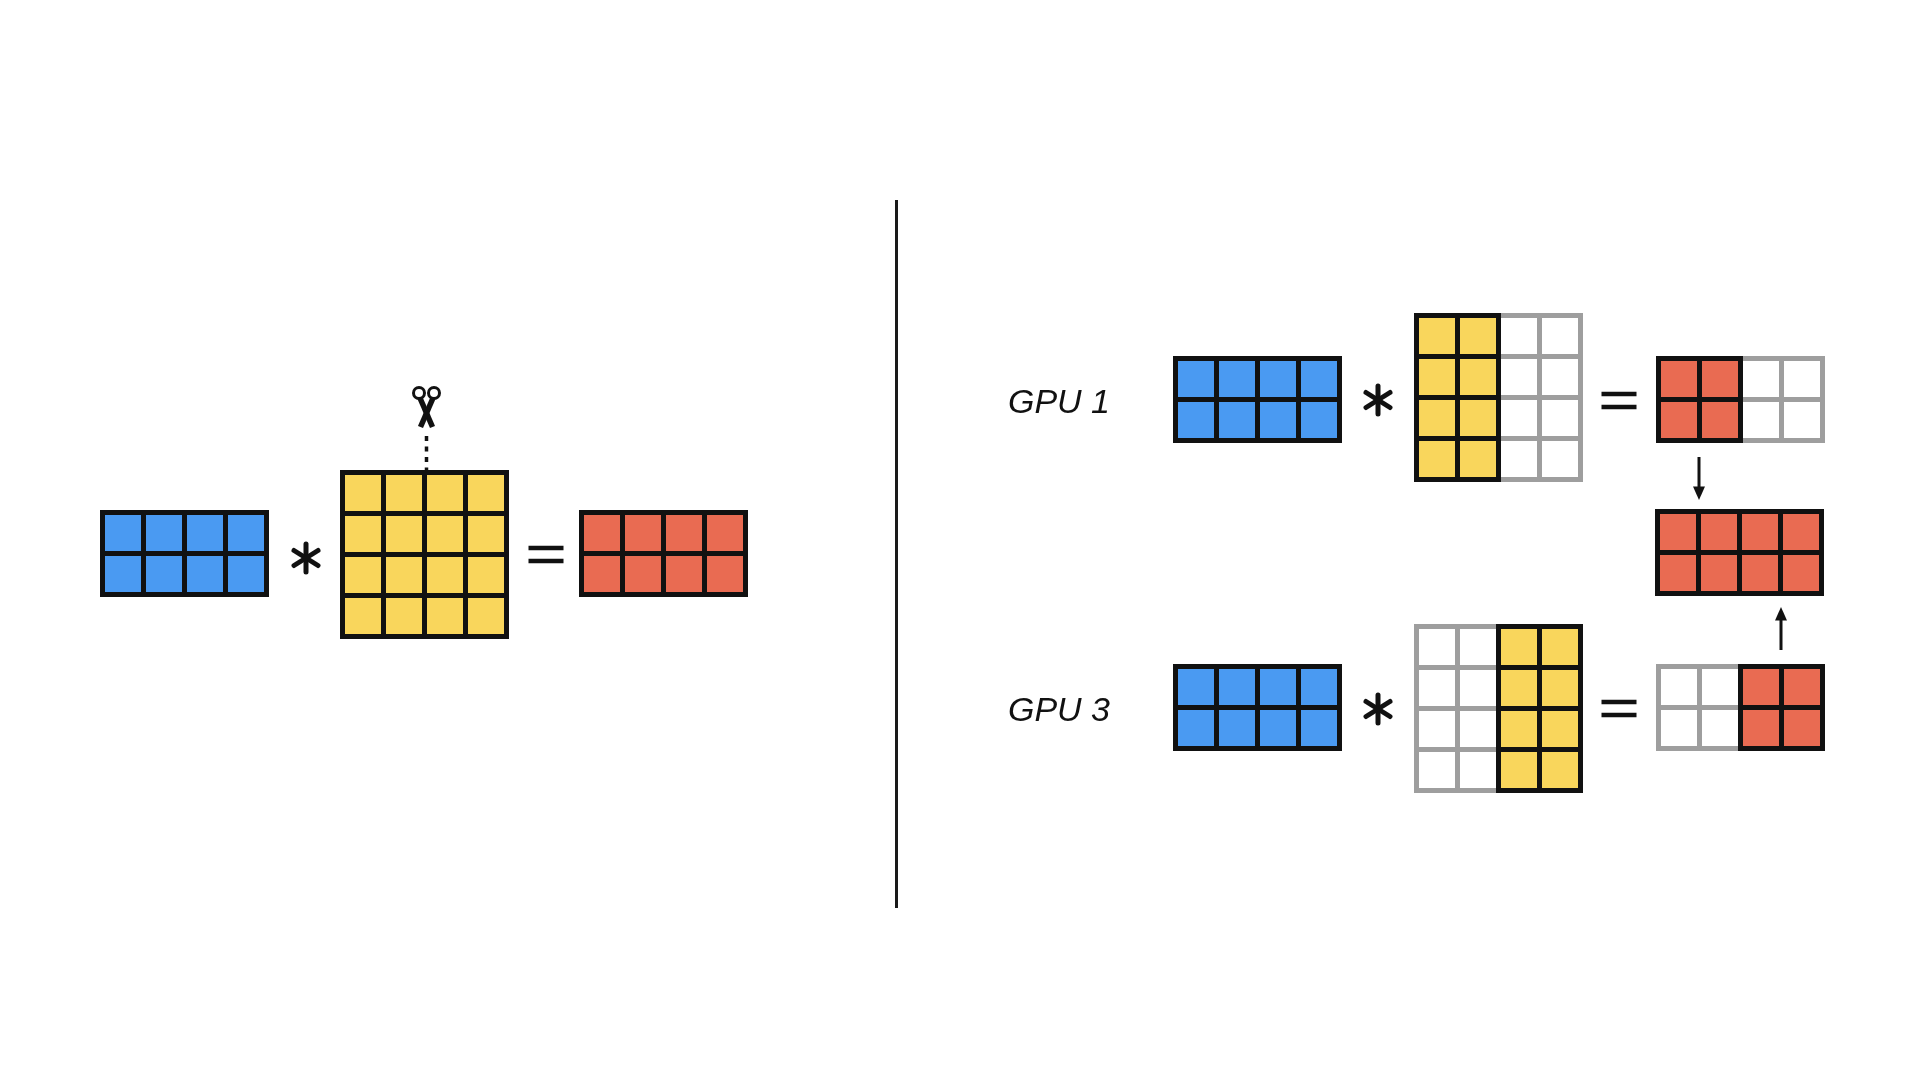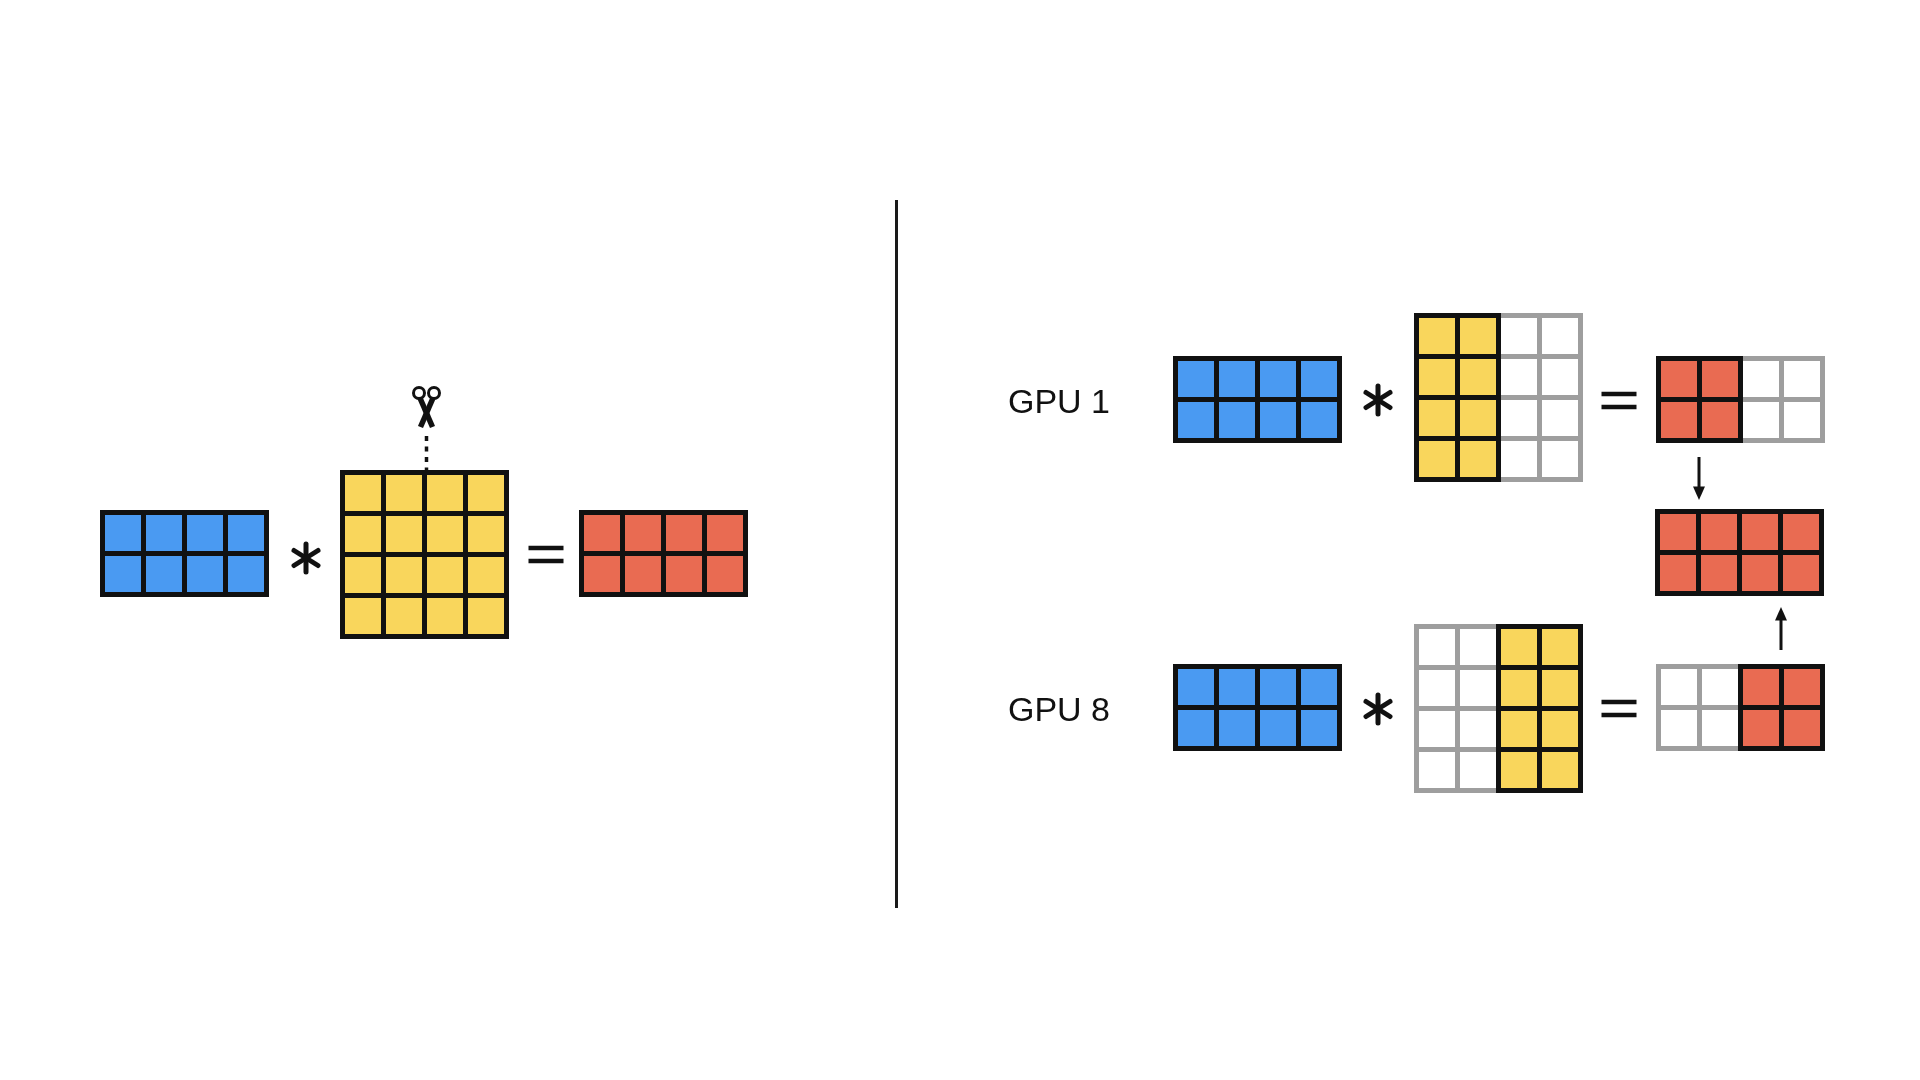--- a/index.html
+++ b/index.html
@@ -98,21 +98,21 @@
           <rect x="84.5" y="2.5" width="41" height="41" fill="#E96B52" stroke="#111111" stroke-width="5"></rect>
           <rect x="84.5" y="43.5" width="41" height="41" fill="#E96B52" stroke="#111111" stroke-width="5"></rect>
           <rect x="125.5" y="2.5" width="41" height="41" fill="#E96B52" stroke="#111111" stroke-width="5"></rect>
           <rect x="125.5" y="43.5" width="41" height="41" fill="#E96B52" stroke="#111111" stroke-width="5"></rect>
         </svg>
       </div>
   </div>
 
   <div class="abs divider" style="left:895px;top:200px;height:708px;"></div>
 
-  <div class="abs" style="left:898px;top:0;width:1022px;height:972px;">
+  <div class="abs" style="left:898px;top:0;width:1022px;height:972px;font-style:italic;">
 
     <div class="abs gpu-label" style="left:110px;top:383px;">GPU 1</div>
 
     <div class="abs matrix" style="left:275px;top:356px;">
         <svg width="169" height="87" viewBox="0 0 169 87">
           <rect x="2.5" y="2.5" width="41" height="41" fill="#4A9AF2" stroke="#111111" stroke-width="5"></rect>
           <rect x="2.5" y="43.5" width="41" height="41" fill="#4A9AF2" stroke="#111111" stroke-width="5"></rect>
           <rect x="43.5" y="2.5" width="41" height="41" fill="#4A9AF2" stroke="#111111" stroke-width="5"></rect>
           <rect x="43.5" y="43.5" width="41" height="41" fill="#4A9AF2" stroke="#111111" stroke-width="5"></rect>
           <rect x="84.5" y="2.5" width="41" height="41" fill="#4A9AF2" stroke="#111111" stroke-width="5"></rect>
@@ -183,21 +183,21 @@
           <rect x="125.5" y="2.5" width="41" height="41" fill="#E96B52" stroke="#111111" stroke-width="5"></rect>
           <rect x="125.5" y="43.5" width="41" height="41" fill="#E96B52" stroke="#111111" stroke-width="5"></rect>
         </svg>
       </div>
 
     <svg class="abs" style="left:874px;top:606px;" width="18" height="46" viewBox="0 0 18 46" aria-label="arrow-up">
       <line x1="9" y1="44" x2="9" y2="13" stroke="#111111" stroke-width="3"></line>
       <polygon points="9,1 3,14.5 15,14.5" fill="#111111"></polygon>
     </svg>
 
-    <div class="abs gpu-label" style="left:110px;top:691px;">GPU 8</div>
+    <div class="abs gpu-label" style="left:110px;top:691px;">GPU 3</div>
 
     <div class="abs matrix" style="left:275px;top:664px;">
         <svg width="169" height="87" viewBox="0 0 169 87">
           <rect x="2.5" y="2.5" width="41" height="41" fill="#4A9AF2" stroke="#111111" stroke-width="5"></rect>
           <rect x="2.5" y="43.5" width="41" height="41" fill="#4A9AF2" stroke="#111111" stroke-width="5"></rect>
           <rect x="43.5" y="2.5" width="41" height="41" fill="#4A9AF2" stroke="#111111" stroke-width="5"></rect>
           <rect x="43.5" y="43.5" width="41" height="41" fill="#4A9AF2" stroke="#111111" stroke-width="5"></rect>
           <rect x="84.5" y="2.5" width="41" height="41" fill="#4A9AF2" stroke="#111111" stroke-width="5"></rect>
           <rect x="84.5" y="43.5" width="41" height="41" fill="#4A9AF2" stroke="#111111" stroke-width="5"></rect>
           <rect x="125.5" y="2.5" width="41" height="41" fill="#4A9AF2" stroke="#111111" stroke-width="5"></rect>

